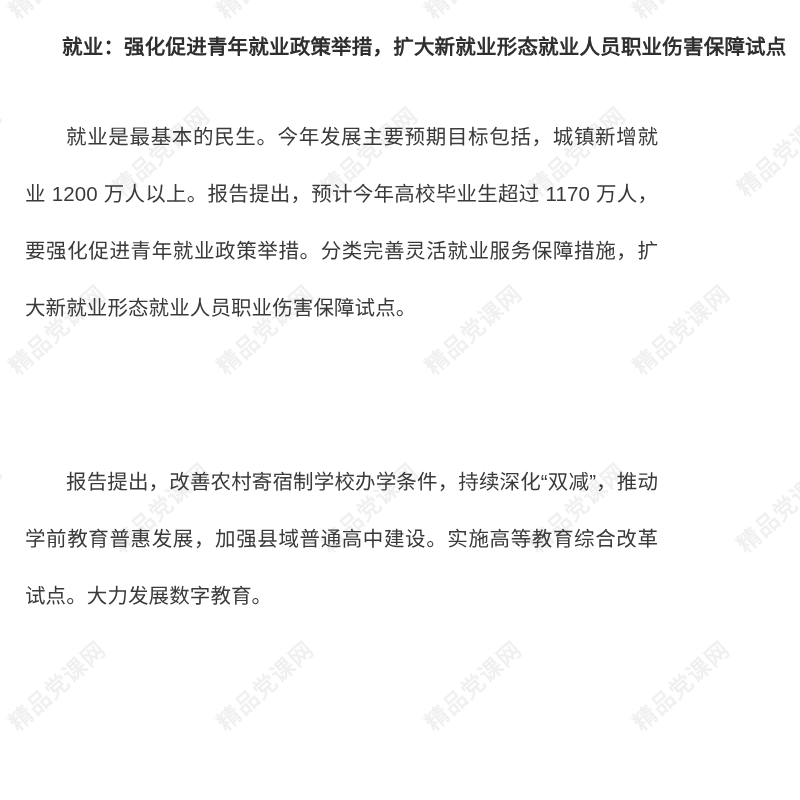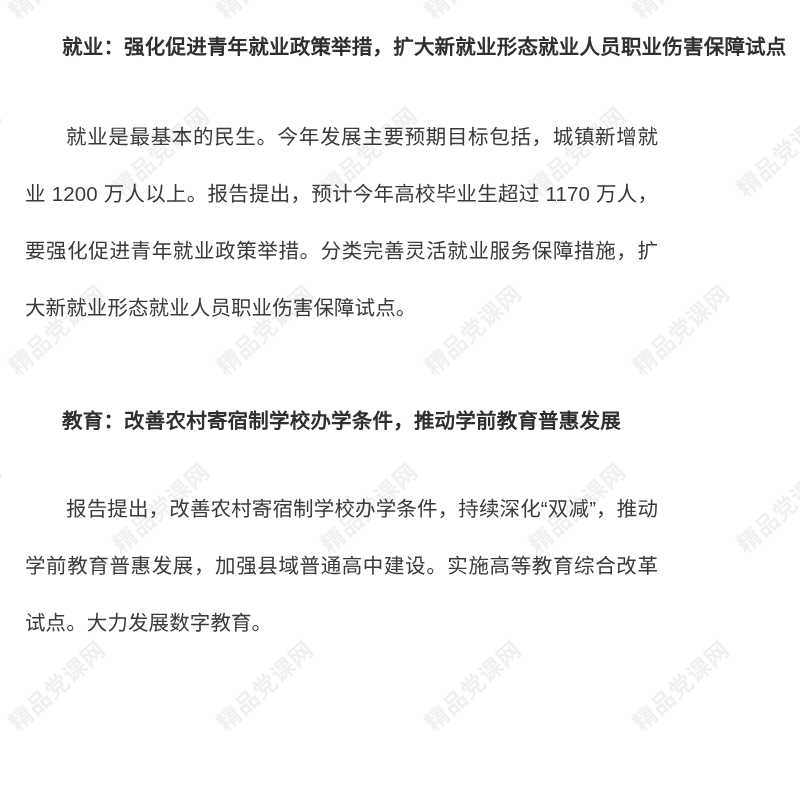--- a/index.html
+++ b/index.html
@@ -119,19 +119,18 @@
 
   <div class="sp-a"></div>
 
   <p class="doc-para">就业是最基本的民生。今年发展主要预期目标包括，城镇新增就业 1200 万人以上。报告提出，预计今年高校毕业生超过 1170 万人，要强化促进青年就业政策举措。分类完善灵活就业服务保障措施，扩大新就业形态就业人员职业伤害保障试点。</p>
 
   <div class="sp-b"></div>
 
 
   <div class="sp-c"></div>
 
-  <h2 class="doc-heading">教育：改善农村寄宿制学校办学条件，推动学前教育普惠发展</h2>
 
   <div class="sp-d"></div>
 
   <p class="doc-para">报告提出，改善农村寄宿制学校办学条件，持续深化“双减”，推动学前教育普惠发展，加强县域普通高中建设。实施高等教育综合改革试点。大力发展数字教育。</p>
 
 </div>
 
 </body></html>

